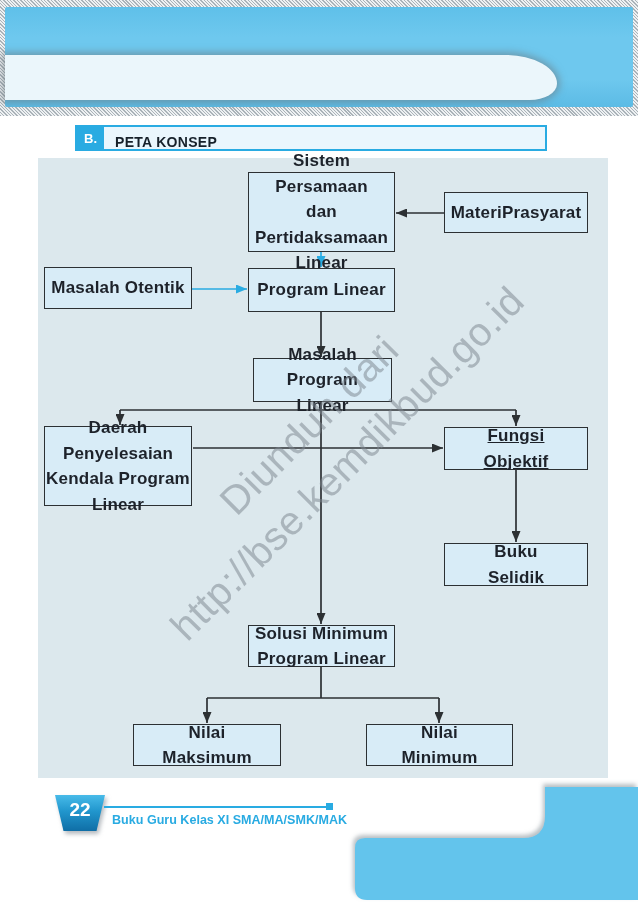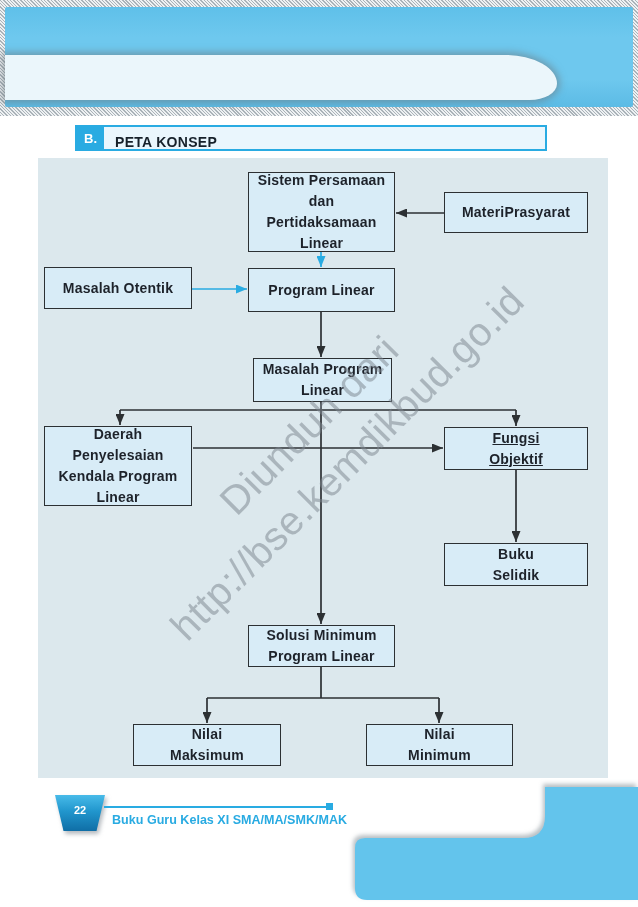--- a/index.html
+++ b/index.html
@@ -23,21 +23,21 @@
   .b-chip{width:27px;background:#29abe2;color:#fff;font-weight:bold;font-size:13px;
        display:flex;align-items:center;justify-content:center;}
   .t-text{display:flex;align-items:center;padding-left:11px;font-weight:bold;
        font-size:14px;color:#16202a;letter-spacing:.3px;margin-top:7px;}
 
   
   .panel{position:absolute;left:38px;top:158px;width:570px;height:620px;background:#dce8ed;}
   .connectors{position:absolute;left:0;top:0;pointer-events:none;}
   .node{position:absolute;box-sizing:border-box;background:#d8ecf7;border:1.6px solid #2c3033;
        display:flex;align-items:center;justify-content:center;text-align:center;
-       font-weight:bold;font-size:14px;line-height:1.5;color:#1d222a;
+       font-weight:bold;font-size:17px;line-height:1.5;color:#1d222a;
        white-space:pre-line;letter-spacing:.2px;z-index:2;}
   .n-sistem  {left:210px;top:14px; width:147px;height:80px;}
   .n-materi  {left:406px;top:34px; width:144px;height:41px;}
   .n-otentik {left:6px;  top:109px;width:148px;height:42px;}
   .n-program {left:210px;top:110px;width:147px;height:44px;}
   .n-masalah {left:215px;top:200px;width:139px;height:44px;}
   .n-daerah  {left:6px;  top:268px;width:148px;height:80px;}
   .n-fungsi  {left:406px;top:269px;width:144px;height:43px;text-decoration:underline;}
   .n-garis   {left:406px;top:385px;width:144px;height:43px;}
   .n-solusi  {left:210px;top:467px;width:147px;height:42px;}
@@ -47,21 +47,21 @@
   
   .watermark{position:absolute;left:-30px;top:232px;width:640px;z-index:5;
        transform:rotate(-45deg);text-align:center;font-size:40px;line-height:1.35;
        color:rgba(125,135,143,.52);letter-spacing:.5px;pointer-events:none;}
 
   
   .badge-wrap{position:absolute;left:55px;top:795px;width:50px;height:36px;
        filter:drop-shadow(2px 3px 2px rgba(120,130,138,.55));}
   .page-badge{width:100%;height:100%;clip-path:polygon(0 0,100% 0,83% 100%,17% 100%);
        background:linear-gradient(180deg,#48bbe9 0%,#2196cd 45%,#0f6ea6 100%);
-       color:#fff;font-weight:bold;font-size:11px;
+       color:#fff;font-weight:bold;font-size:19px;
        display:flex;align-items:center;justify-content:center;padding-bottom:6px;
        box-sizing:border-box;}
   .f-rule{position:absolute;left:104px;top:806px;width:222px;height:2px;background:#29abe2;}
   .f-dot{position:absolute;left:326px;top:803px;width:7px;height:7px;background:#29abe2;}
   .f-title{position:absolute;left:112px;top:812px;color:#29abe2;font-weight:bold;
        font-size:13.5px;white-space:nowrap;transform:scaleX(.93);transform-origin:left top;}
   .deco{position:absolute;left:355px;top:787px;overflow:visible;}
 </style>
 </head>
 <body>

